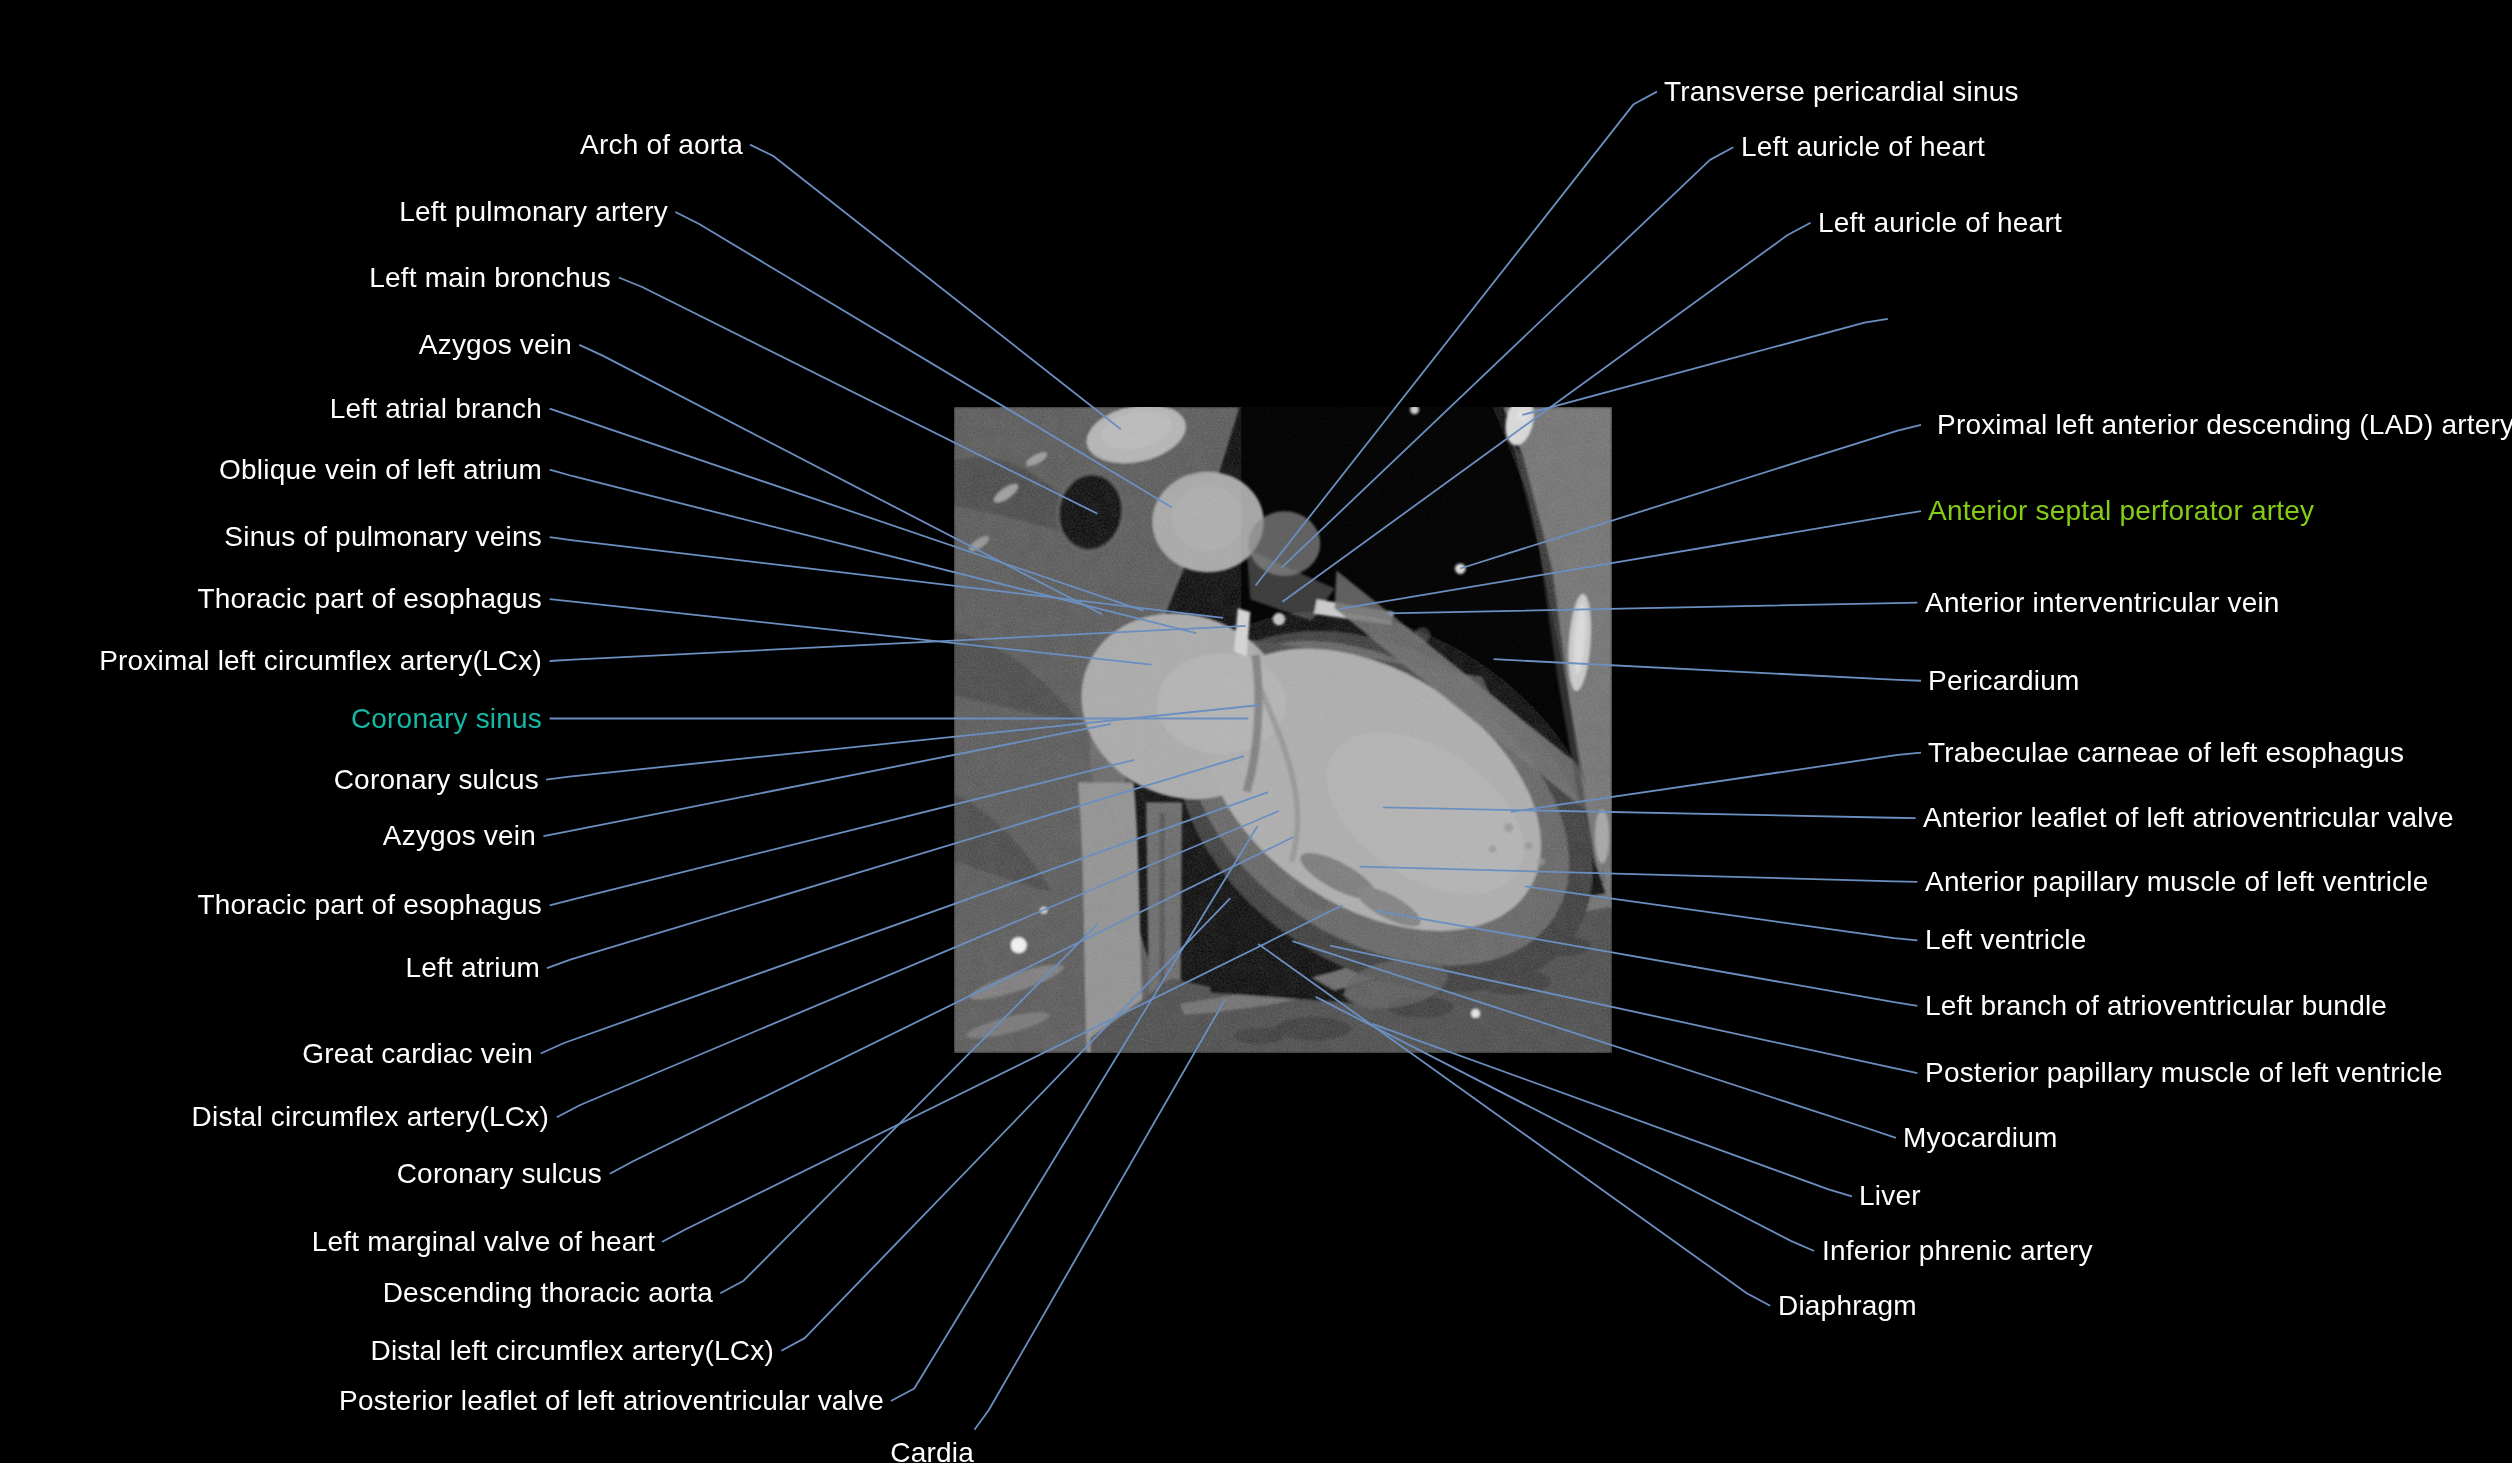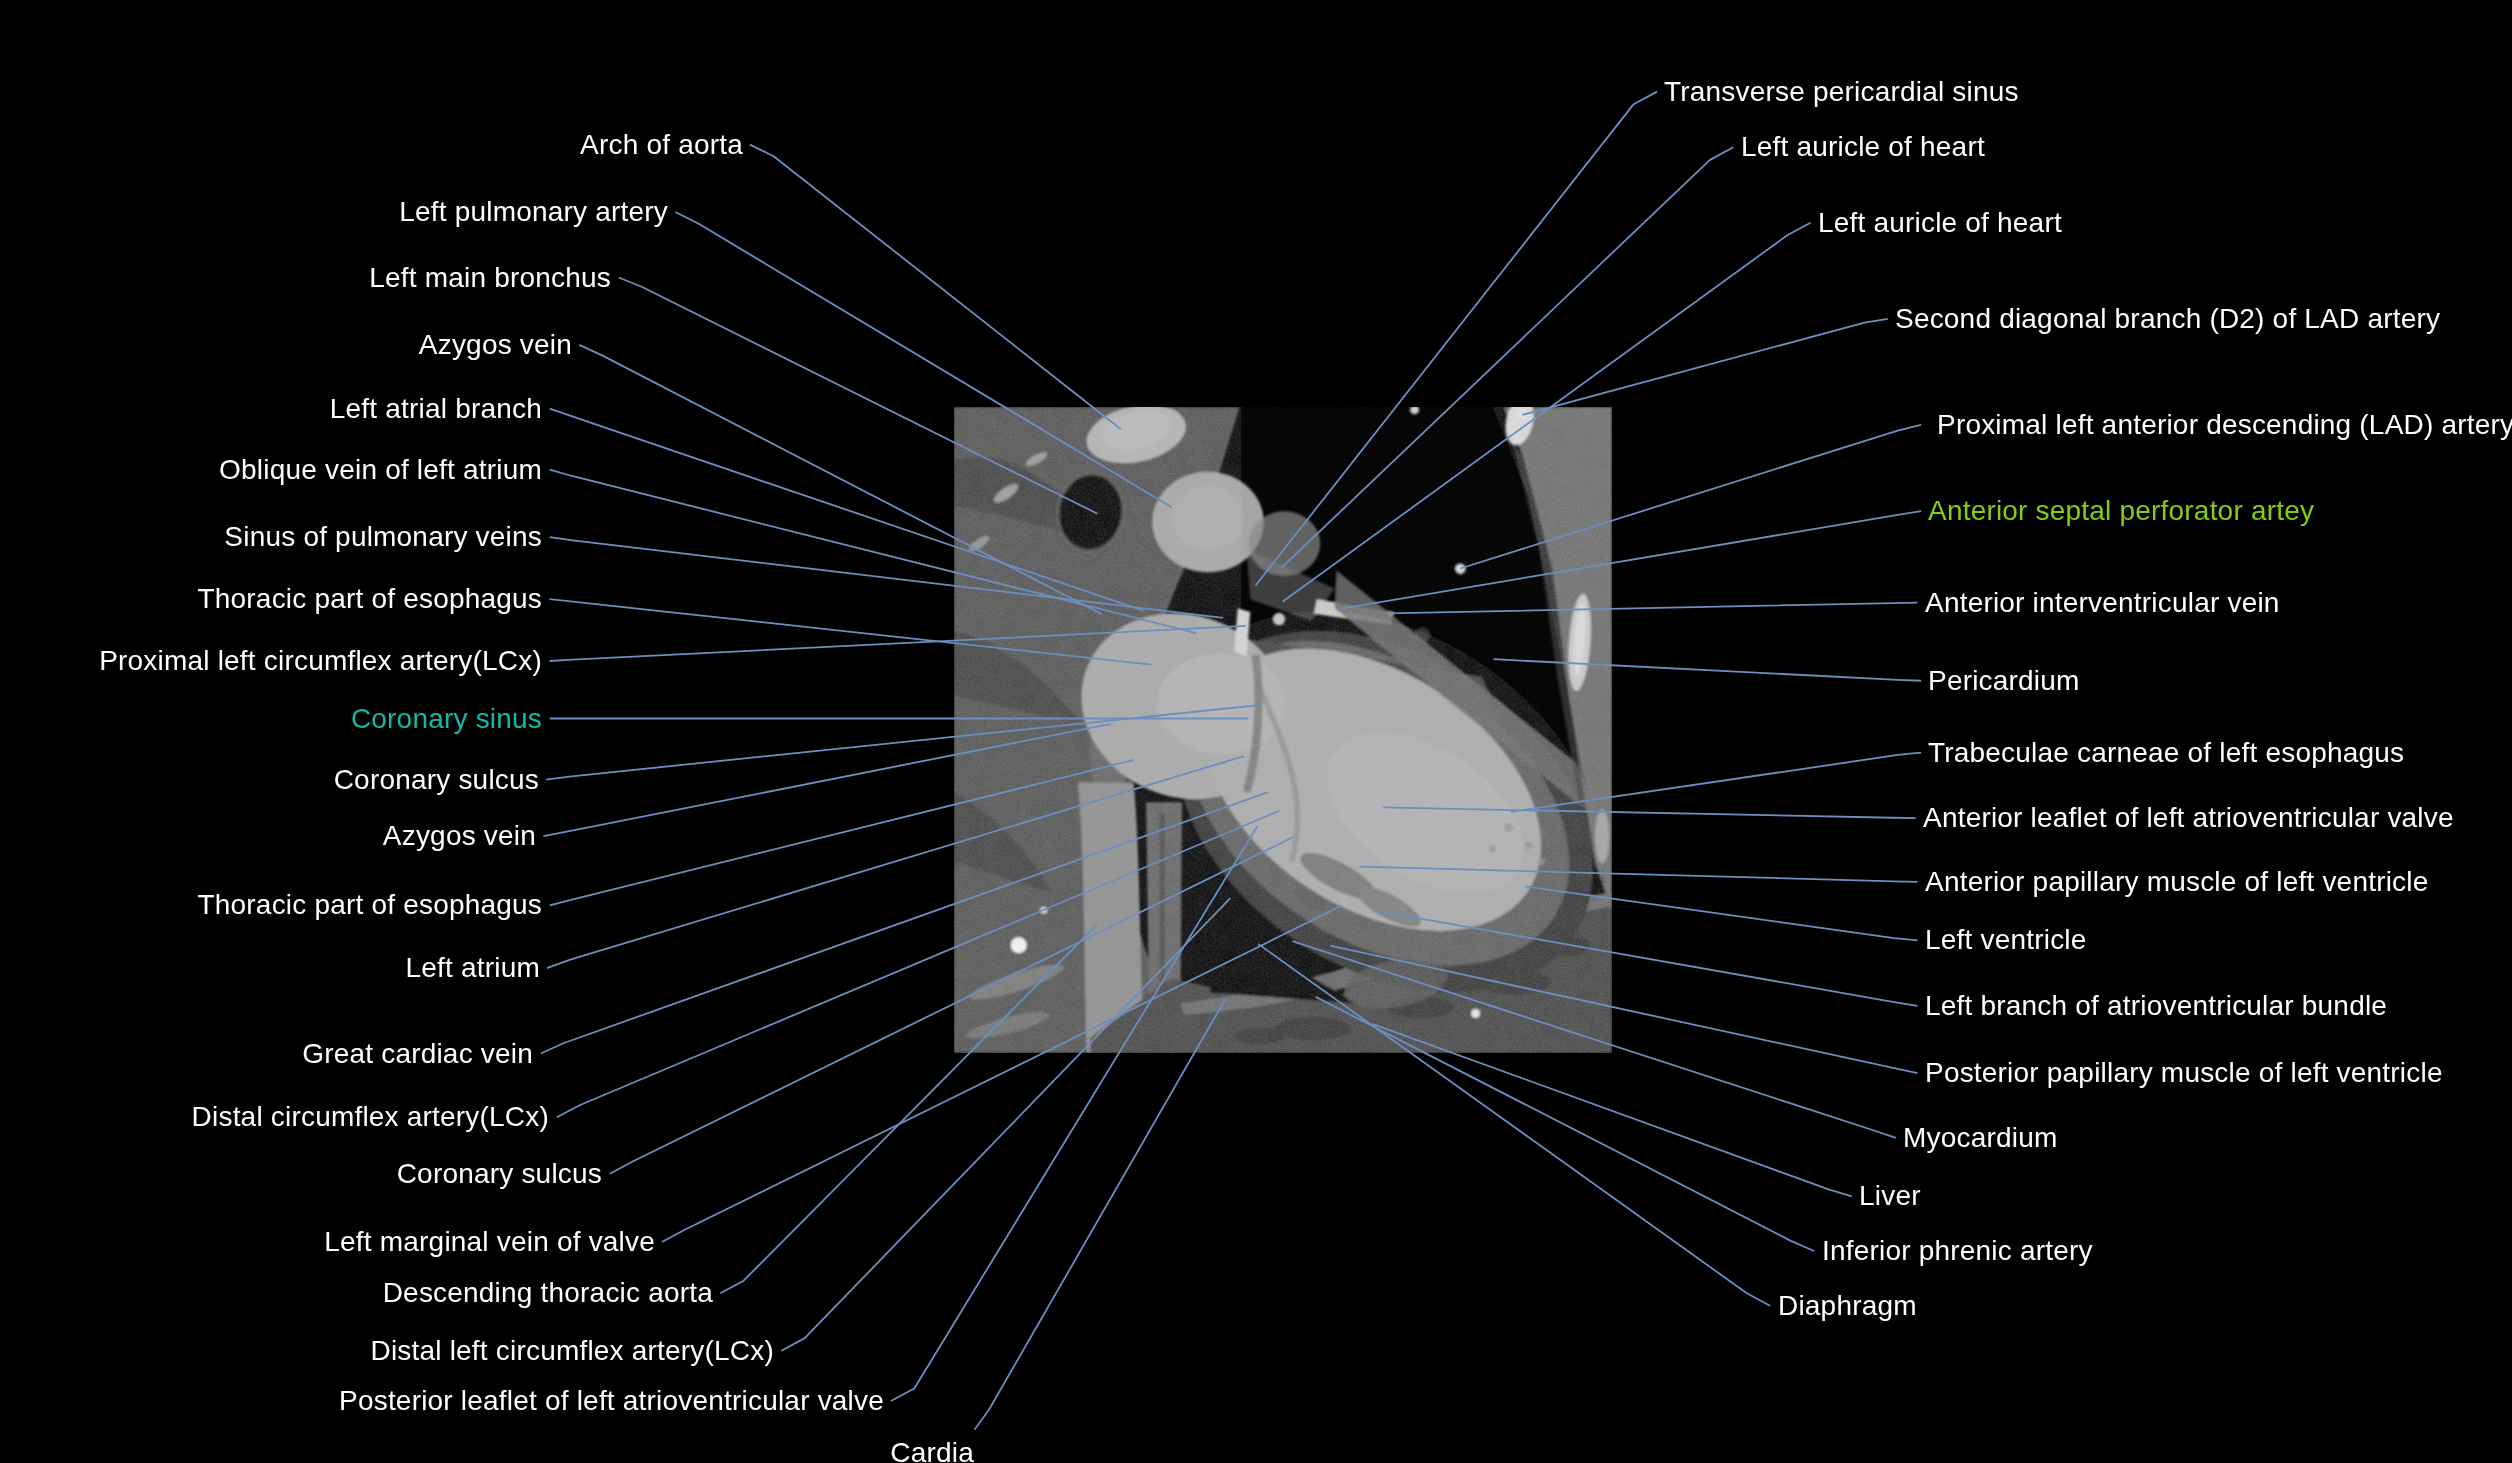--- a/index.html
+++ b/index.html
@@ -203,29 +203,28 @@
       <div class="anatomy-label" style="color: rgb(255, 255, 255); right: 1970px; top: 581px; text-align: right;">Thoracic part of esophagus</div>
       <div class="anatomy-label" style="color: rgb(255, 255, 255); right: 1970px; top: 643px; text-align: right;">Proximal left circumflex artery(LCx)</div>
       <div class="anatomy-label" style="color: #14b8a6; right: 1970px; top: 701px; text-align: right;">Coronary sinus</div>
       <div class="anatomy-label" style="color: rgb(255, 255, 255); right: 1973px; top: 762px; text-align: right;">Coronary sulcus</div>
       <div class="anatomy-label" style="color: rgb(255, 255, 255); right: 1976px; top: 818px; text-align: right;">Azygos vein</div>
       <div class="anatomy-label" style="color: rgb(255, 255, 255); right: 1970px; top: 887px; text-align: right;">Thoracic part of esophagus</div>
       <div class="anatomy-label" style="color: rgb(255, 255, 255); right: 1972px; top: 950px; text-align: right;">Left atrium</div>
       <div class="anatomy-label" style="color: rgb(255, 255, 255); right: 1979px; top: 1036px; text-align: right;">Great cardiac vein</div>
       <div class="anatomy-label" style="color: rgb(255, 255, 255); right: 1963px; top: 1099px; text-align: right;">Distal circumflex artery(LCx)</div>
       <div class="anatomy-label" style="color: rgb(255, 255, 255); right: 1910px; top: 1156px; text-align: right;">Coronary sulcus</div>
-      <div class="anatomy-label" style="color: rgb(255, 255, 255); right: 1857px; top: 1224px; text-align: right;">Left marginal vein of valve</div>
+      <div class="anatomy-label" style="color: rgb(255, 255, 255); right: 1857px; top: 1224px; text-align: right;">Left marginal valve of heart</div>
       <div class="anatomy-label" style="color: rgb(255, 255, 255); right: 1799px; top: 1275px; text-align: right;">Descending thoracic aorta</div>
       <div class="anatomy-label" style="color: rgb(255, 255, 255); right: 1738px; top: 1333px; text-align: right;">Distal left circumflex artery(LCx)</div>
       <div class="anatomy-label" style="color: rgb(255, 255, 255); right: 1628px; top: 1383px; text-align: right;">Posterior leaflet of left atrioventricular valve</div>
       <div class="anatomy-label" style="color: rgb(255, 255, 255); right: 1538px; top: 1435px; text-align: right;">Cardia</div>
       <div class="anatomy-label" style="color: rgb(255, 255, 255); left: 1664px; top: 74px;">Transverse pericardial sinus</div>
       <div class="anatomy-label" style="color: rgb(255, 255, 255); left: 1741px; top: 129px;">Left auricle of heart</div>
       <div class="anatomy-label" style="color: rgb(255, 255, 255); left: 1818px; top: 205px;">Left auricle of heart</div>
-      <div class="anatomy-label" style="color: rgb(255, 255, 255); left: 1895px; top: 301px;">Second diagonal branch (D2) of LAD artery</div>
       <div class="anatomy-label" style="color: rgb(255, 255, 255); left: 1928px; top: 407px; margin-left: 9px;">Proximal left anterior descending (LAD) artery</div>
       <div class="anatomy-label" style="color: #84cc16; left: 1928px; top: 493px;">Anterior septal perforator artey</div>
       <div class="anatomy-label" style="color: rgb(255, 255, 255); left: 1925px; top: 585px;">Anterior interventricular vein</div>
       <div class="anatomy-label" style="color: rgb(255, 255, 255); left: 1928px; top: 663px;">Pericardium</div>
       <div class="anatomy-label" style="color: rgb(255, 255, 255); left: 1928px; top: 735px;">Trabeculae carneae of left esophagus</div>
       <div class="anatomy-label" style="color: rgb(255, 255, 255); left: 1923px; top: 800px;">Anterior leaflet of left atrioventricular valve</div>
       <div class="anatomy-label" style="color: rgb(255, 255, 255); left: 1925px; top: 864px;">Anterior papillary muscle of left ventricle</div>
       <div class="anatomy-label" style="color: rgb(255, 255, 255); left: 1925px; top: 922px;">Left ventricle</div>
       <div class="anatomy-label" style="color: rgb(255, 255, 255); left: 1925px; top: 988px;">Left branch of atrioventricular bundle</div>
       <div class="anatomy-label" style="color: rgb(255, 255, 255); left: 1925px; top: 1055px;">Posterior papillary muscle of left ventricle</div>

